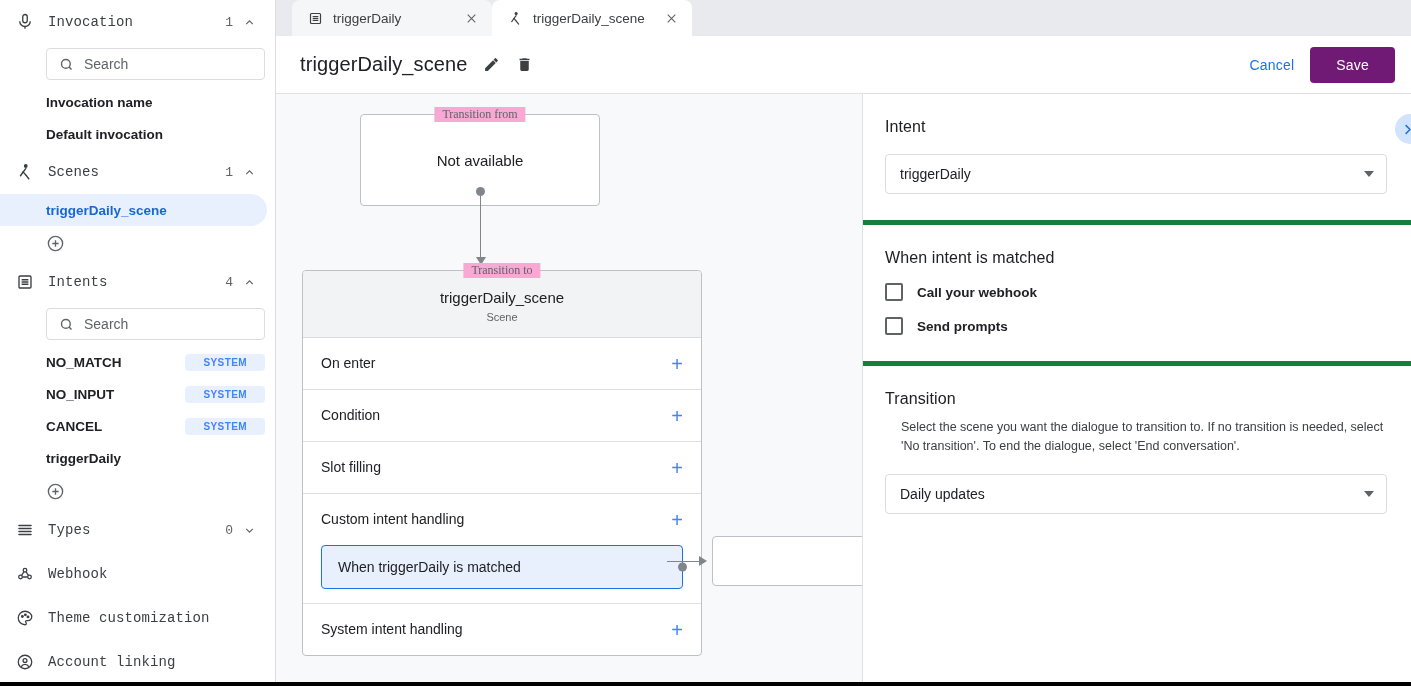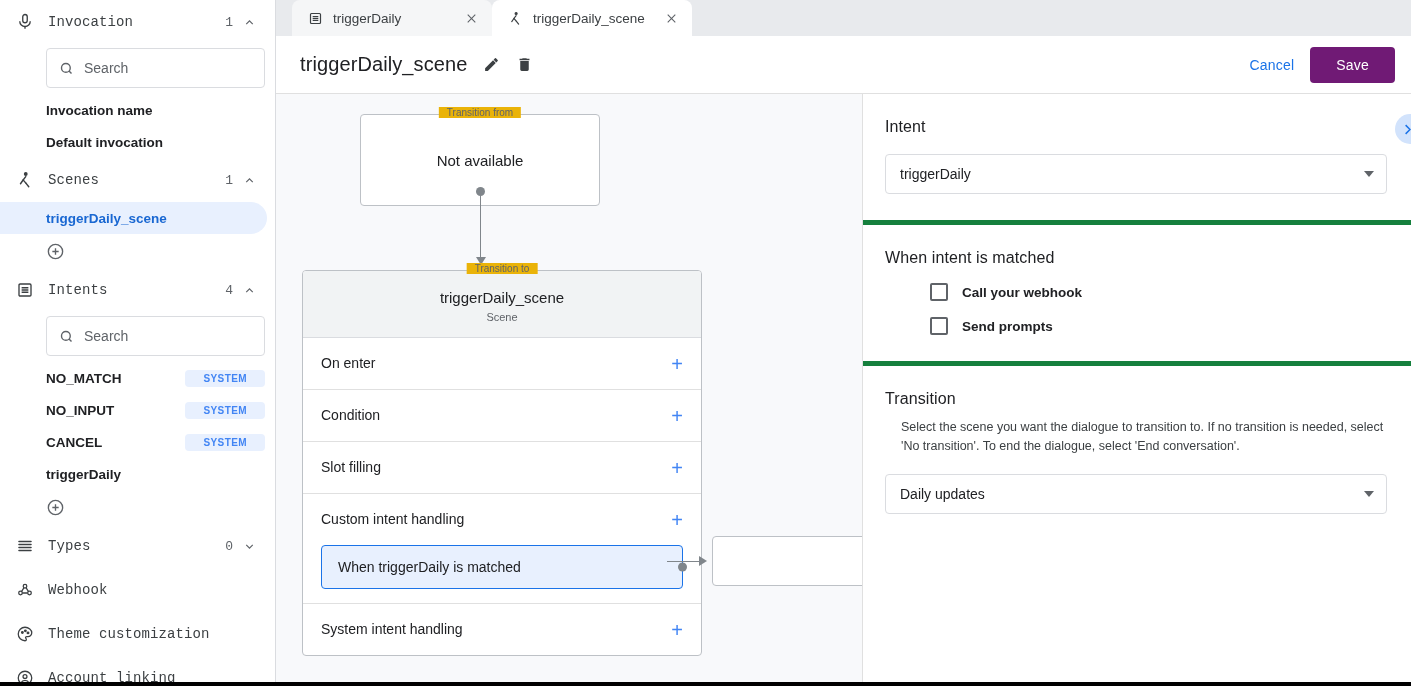--- a/index.html
+++ b/index.html
@@ -27,21 +27,21 @@
     cursor: pointer;
     font-family: Liberation Mono, monospace;
   }
   .nav-section .ic { width: 26px; flex: 0 0 26px; display: flex; align-items: center; color: #3c4043; }
   .nav-section .lbl { flex: 1; font-size: 14px; color: #3c4043; padding-left: 6px; letter-spacing: .1px;}
   .nav-section .cnt { font-size: 13px; color: #5f6368; padding-right: 10px; }
   .nav-section .chev { width: 14px; color: #5f6368; display:flex; align-items:center;}
 
   .search-box {
     margin: 4px 10px 6px 46px;
-    height: 40px;
+    height: 32px;
     border: 1px solid #dadce0; border-radius: 4px;
     display: flex; align-items: center; gap: 10px;
     padding: 0 12px;
     background: #fff;
   }
   .search-box .sic { color: #5f6368; display:flex; }
   .search-box .ph { font-size: 14px; color: #5f6368; }
 
   .sub-item {
     display: flex; align-items: center;
@@ -116,22 +116,22 @@
     overflow: hidden;
   }
   .fieldset {
     position: absolute;
     border: 1px solid #bdc1c6;
     border-radius: 4px;
     background: #fff;
   }
   .legend {
     position: absolute; top: -8px; left: 50%; transform: translateX(-50%);
-    background: #eab308; padding: 0 8px;
-    font-size: 10px; color: #5f6368; white-space: nowrap;
+    background: #f9a8d4; padding: 0 8px;
+    font-size: 12px; color: #5f6368; white-space: nowrap; font-family: Liberation Serif, serif;
   }
   .node-from {
     left: 84px; top: 20px; width: 240px; height: 92px;
     display: flex; align-items: center; justify-content: center;
   }
   .node-from .ntext { font-size: 15px; color: #202124; }
   .dot { position: absolute; width: 9px; height: 9px; border-radius: 50%; background: #80868b; }
   .vline { position: absolute; width: 1px; background: #80868b; }
   .arrow-down {
     position: absolute; width: 0; height: 0;
@@ -200,21 +200,21 @@
   .select {
     height: 40px; border: 1px solid #dadce0; border-radius: 4px;
     display: flex; align-items: center; padding: 0 12px 0 14px;
     cursor: pointer; background: #fff;
   }
   .select .sval { flex: 1; font-size: 14px; color: #202124; }
   .select .caret {
     width: 0; height: 0; border-left: 5px solid transparent;
     border-right: 5px solid transparent; border-top: 6px solid #5f6368;
   }
-  .cbrow { display: flex; align-items: center; gap: 14px; margin-top: 16px; cursor: pointer; margin-left: 45px; }
+  .cbrow { display: flex; align-items: center; gap: 14px; margin-top: 16px; cursor: pointer; }
   .cbox { width: 18px; height: 18px; border: 2px solid #5f6368; border-radius: 2px; flex: 0 0 18px; }
   .cblabel { font-size: 13.5px; font-weight: bold; color: #202124; }
 
   .collapse-btn {
     position: absolute; right: -14px; top: 20px;
     width: 30px; height: 30px; border-radius: 15px;
     background: #d2e3fc; display: flex; align-items: center;
     justify-content: flex-start; padding-left: 5px;
     color: #1a73e8; cursor: pointer;
   }

